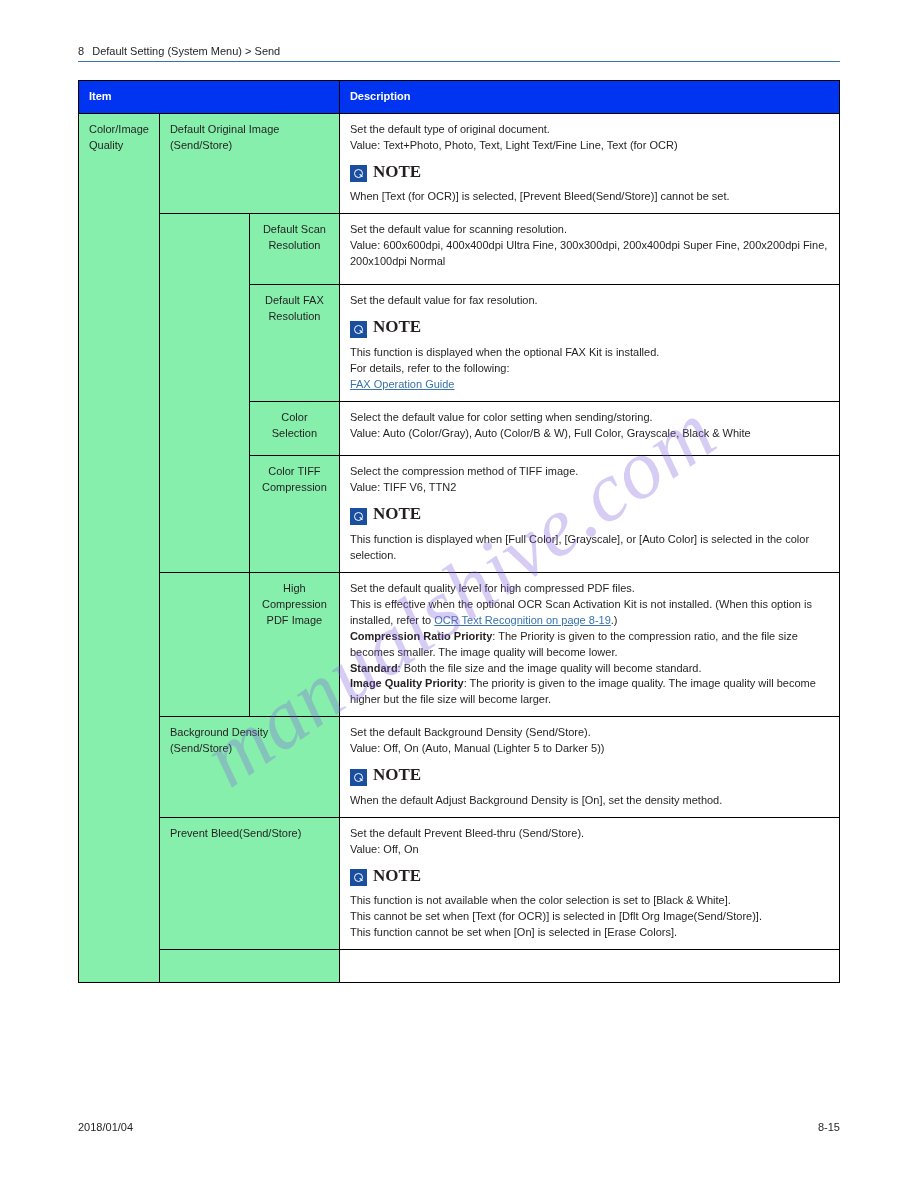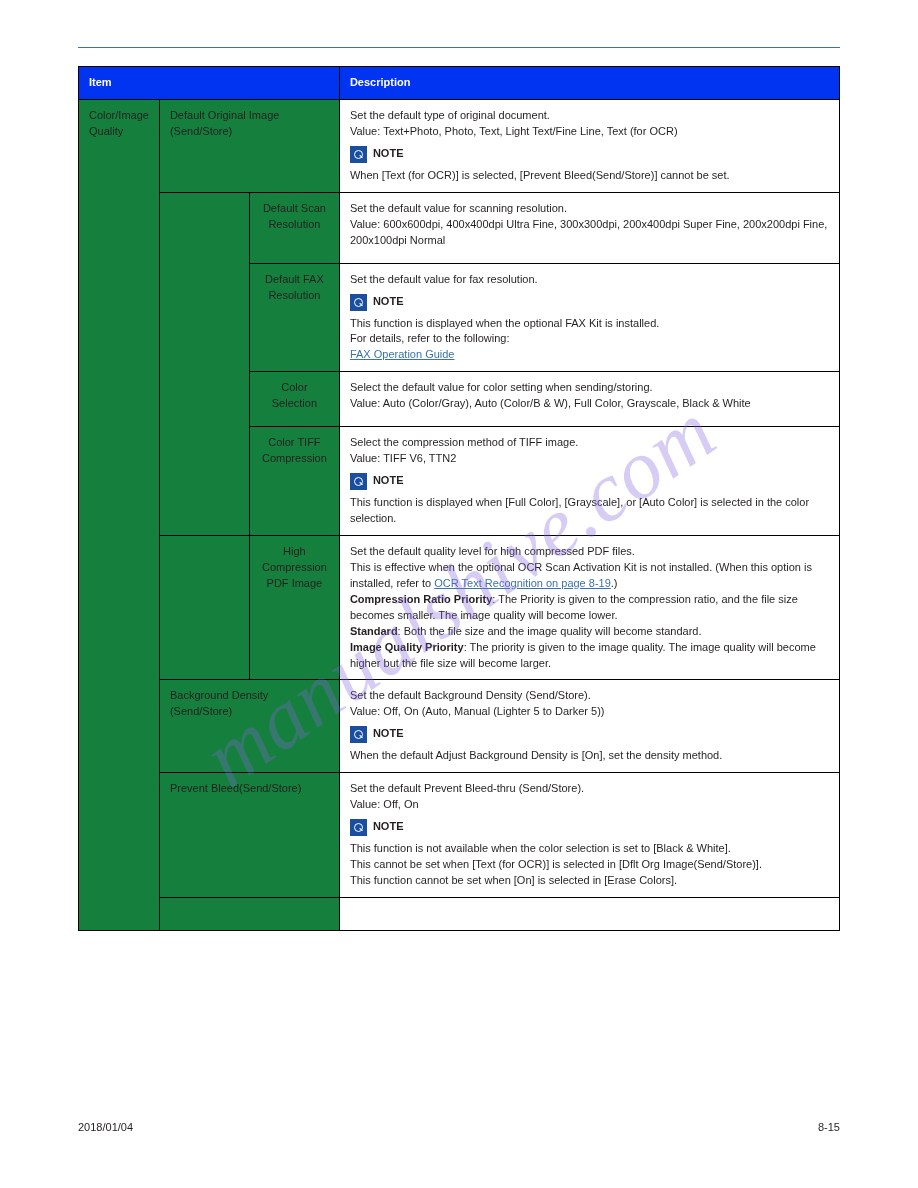--- a/index.html
+++ b/index.html
@@ -10,37 +10,43 @@
   .hr-top { border: none; border-top: 1px solid #3873ac; margin-top: 2px; }
 
   .main-table { width: 100%; border-collapse: collapse; margin-top: 18px; }
   .hdr { background: #0034f0; color: #fff; font-weight: bold; font-size: 12px; padding-left: 25px; }
   .hdr td { padding: 8px 10px; border: 1px solid #000; }
   .col-a { width: 50px; background: #e4ecf8; }
   .col-b { width: 65px; background: #e4ecf8; }
   .col-c { width: 90px; background: #e4ecf8; text-align: center; }
   .col-d { background: #fff; }
   td { border: 1px solid #000; vertical-align: top; padding: 8px 10px; font-size: 11px; line-height: 1.45; }
-  .side-title { background: #15803d; font-size: 11px; }
+  .side-title { background: #86efac; font-size: 11px; }
   .note-icon { display: inline-block; width: 17px; height: 17px; background:#1a4fa0; position:relative; vertical-align:middle; margin-right:6px;}
   .note-icon::before { content:""; position:absolute; width:7px; height:7px; border:1.2px solid #fff; border-radius:50%; left:4px; top:4px;}
   .note-icon::after { content:""; position:absolute; width:4px; height:1.2px; background:#fff; left:9px; top:10px; transform:rotate(45deg);}
-  .note-label { font-weight: bold; font-size: 11px; }
+  .note-label { font-weight: bold; font-size: 17px; font-family: Liberation Serif, serif; }
   .note-body { margin-top: 5px; }
   a.lnk { color:#3873ac; text-decoration:underline; }
   .value { margin-bottom: 6px; }
   .footer { position:absolute; bottom: 55px; left:78px; right:78px; font-size:11px; color:#231f20; display:flex; justify-content:space-between;}
 
   
   .watermark { position:absolute; left:50%; top:50%; transform:translate(-50%,-50%) rotate(-35deg); font-size:84px; font-weight:500; color:rgba(130,100,220,0.32); letter-spacing:1px; pointer-events:none; user-select:none; font-family: Georgia, 'Times New Roman', serif; font-style: italic;}
 </style>
 </head>
 <body>
 
 <div class="page">
+  <div class="breadcrumb">
+    <span class="num">8</span>
+    <span>Default Setting (System Menu)</span>
+    <span>&gt;</span>
+    <span>Send</span>
+  </div>
   <hr class="hr-top">
 
   <table class="main-table">
     <tbody>
         <tr class="hdr">
       <td colspan="3">Item</td>
       <td>Description</td>
     </tr>
 
     <tr>

